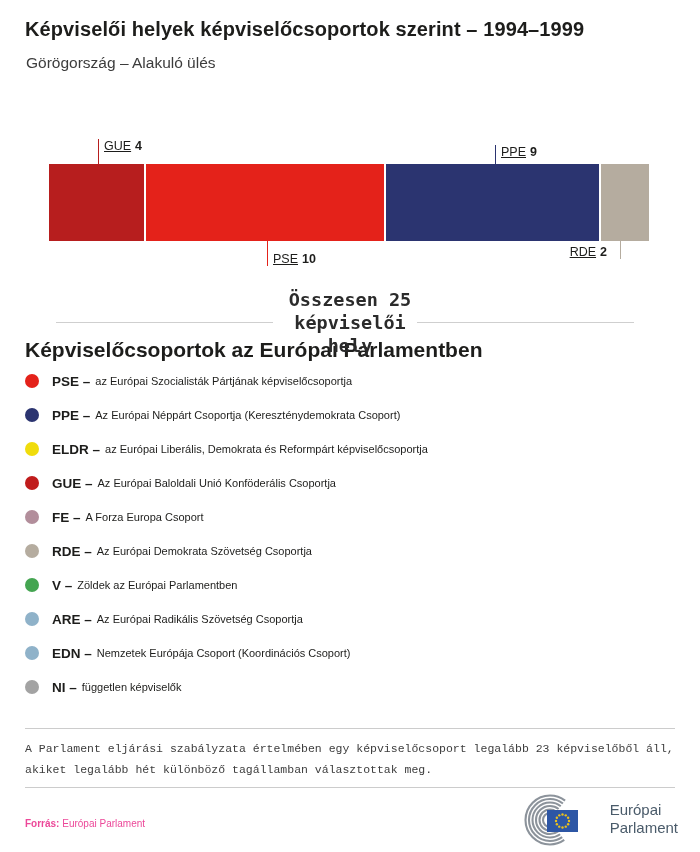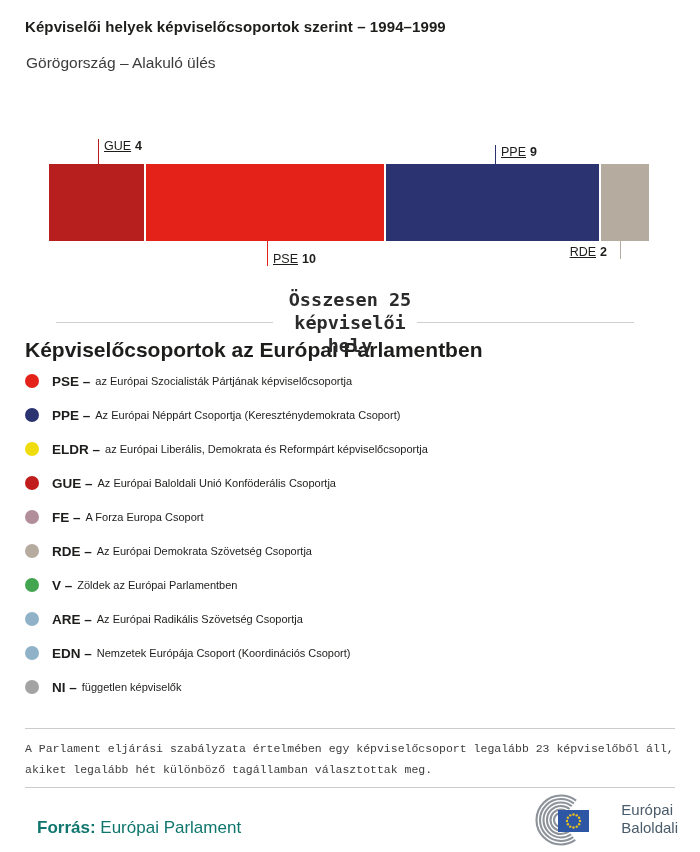--- a/index.html
+++ b/index.html
@@ -1,20 +1,20 @@
 <!DOCTYPE html>
 <html><head>
 <meta charset="utf-8">
 <style>
   html,body{margin:0;padding:0;background:#ffffff;}
   body{font-family:"Liberation Sans",sans-serif;color:#1d1d1b;}
   .page{position:relative;width:700px;height:852px;background:#fff;overflow:hidden;}
 
   
-  .title{position:absolute;left:25px;top:18px;font-size:15px;font-weight:bold;color:#1d1d1b;letter-spacing:.1px;}
+  .title{position:absolute;left:25px;top:18px;font-size:20px;font-weight:bold;color:#1d1d1b;letter-spacing:.1px;}
   .subtitle{position:absolute;left:26px;top:54px;font-size:15.5px;font-weight:normal;color:#3c3c3c;}
 
   
   .bar{position:absolute;left:49px;top:164px;width:600px;height:77px;display:flex;gap:2px;background:#fff;}
   .seg{height:100%;}
 
   
   .callout{position:absolute;display:flex;font-size:12.5px;color:#1d1d1b;}
   .callout .c-name{font-weight:normal;text-decoration:underline;}
   .callout .c-val{font-weight:bold;margin-left:4px;}
@@ -36,21 +36,21 @@
   .legend li{display:flex;align-items:center;height:34px;}
   .dot{width:14px;height:14px;border-radius:50%;flex:0 0 14px;margin-right:13px;}
   .l-abbr{font-size:13.5px;font-weight:bold;margin-right:5px;white-space:nowrap;text-align:right;}
   .l-desc{font-size:11px;color:#1d1d1b;white-space:nowrap;}
 
   
   .rule{position:absolute;left:25px;width:650px;height:1px;background:#cccccc;}
   .rule-1{top:728px;}
   .rule-2{top:787px;}
   .note{position:absolute;left:25px;top:738px;width:656px;font-size:11.5px;line-height:21px;color:#3d3d3d;font-family:Liberation Mono, monospace;}
-  .source{position:absolute;left:25px;top:818px;font-size:17px;color:#0f766e;margin-left:12px;}
+  .source{position:absolute;left:25px;top:818px;font-size:10px;color:#ec4899;}
   .source b{font-weight:bold;}
 
   
   .logo{position:absolute;right:22px;top:792px;display:flex;align-items:center;}
   .logo-text{margin-left:20px;font-size:15px;font-weight:normal;line-height:18px;color:#4a5b6a;}
 </style>
 </head>
 <body>
 
 <div class="page">
@@ -172,17 +172,17 @@
           <circle cx="40.87" cy="25.75" r="1.2"></circle>
           <circle cx="43.25" cy="23.37" r="1.2"></circle>
           <circle cx="46.5" cy="22.5" r="1.2"></circle>
           <circle cx="49.75" cy="23.37" r="1.2"></circle>
           <circle cx="52.13" cy="25.75" r="1.2"></circle>
         </g>
       </g>
     </svg>
     <div class="logo-text">
       <div>Európai</div>
-      <div>Baloldali</div>
+      <div>Parlament</div>
     </div>
   </div>
 
 </div>
 
 </body></html>

